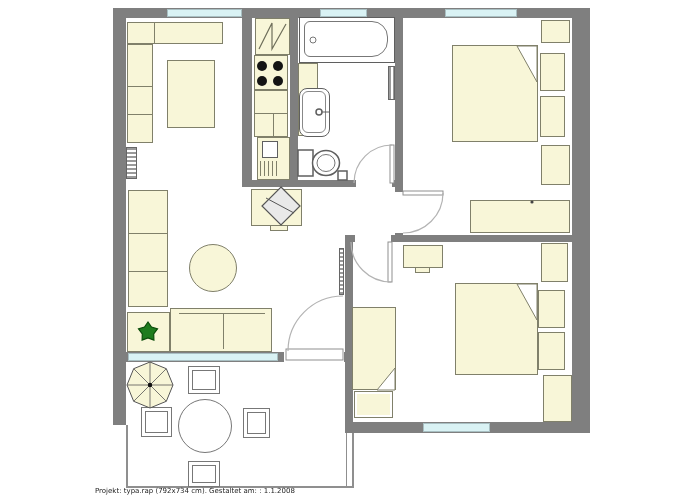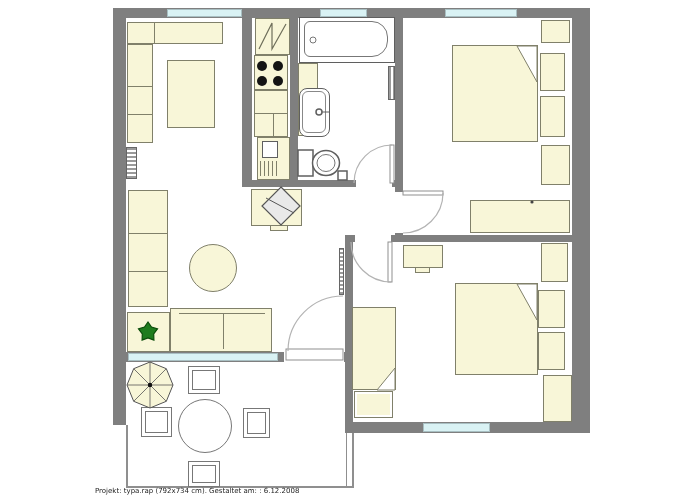--- a/index.html
+++ b/index.html
@@ -181,14 +181,14 @@
           <line x1="150" y1="385" x2="133.7" y2="368.7"></line>
         <line x1="150" y1="385" x2="150" y2="362"></line>
           <line x1="150" y1="385" x2="166.3" y2="368.7"></line>
       </g>
       <circle cx="150" cy="385" r="2.2" fill="#111"></circle>
     </g>
 
     <polygon points="148,322 151.5,327.1 157.5,328.9 153.7,333.9 153.9,340.1 148,338 142.1,340.1 142.3,333.9 138.5,328.9 144.5,327.1" fill="#1e7c1e" stroke="#0b4d0b" stroke-width="1.2"></polygon>
   </svg>
 
-  <div id="caption">Projekt: typa.rap (792x734 cm). Gestaltet am: : 6.12.2008</div>
+  <div id="caption">Projekt: typa.rap (792x734 cm). Gestaltet am: : 1.1.2008</div>
 </div>
 
 </body></html>

